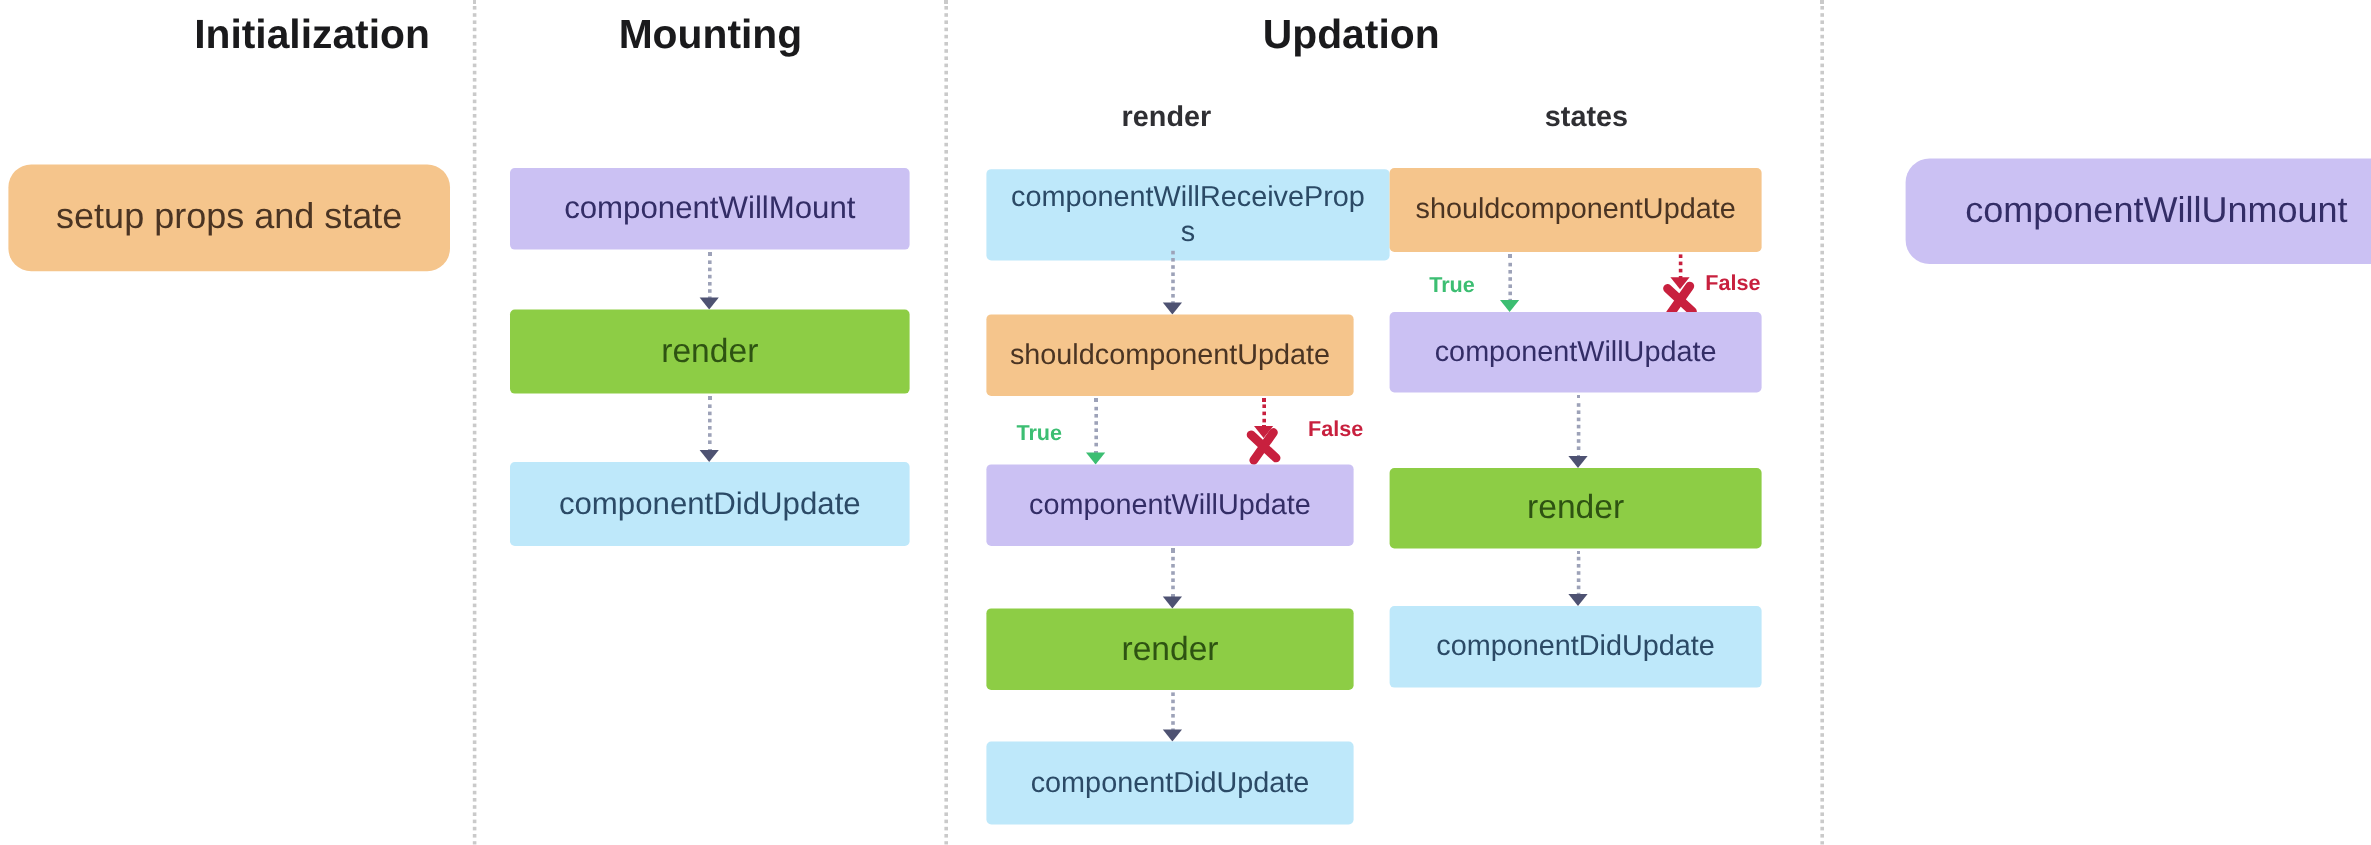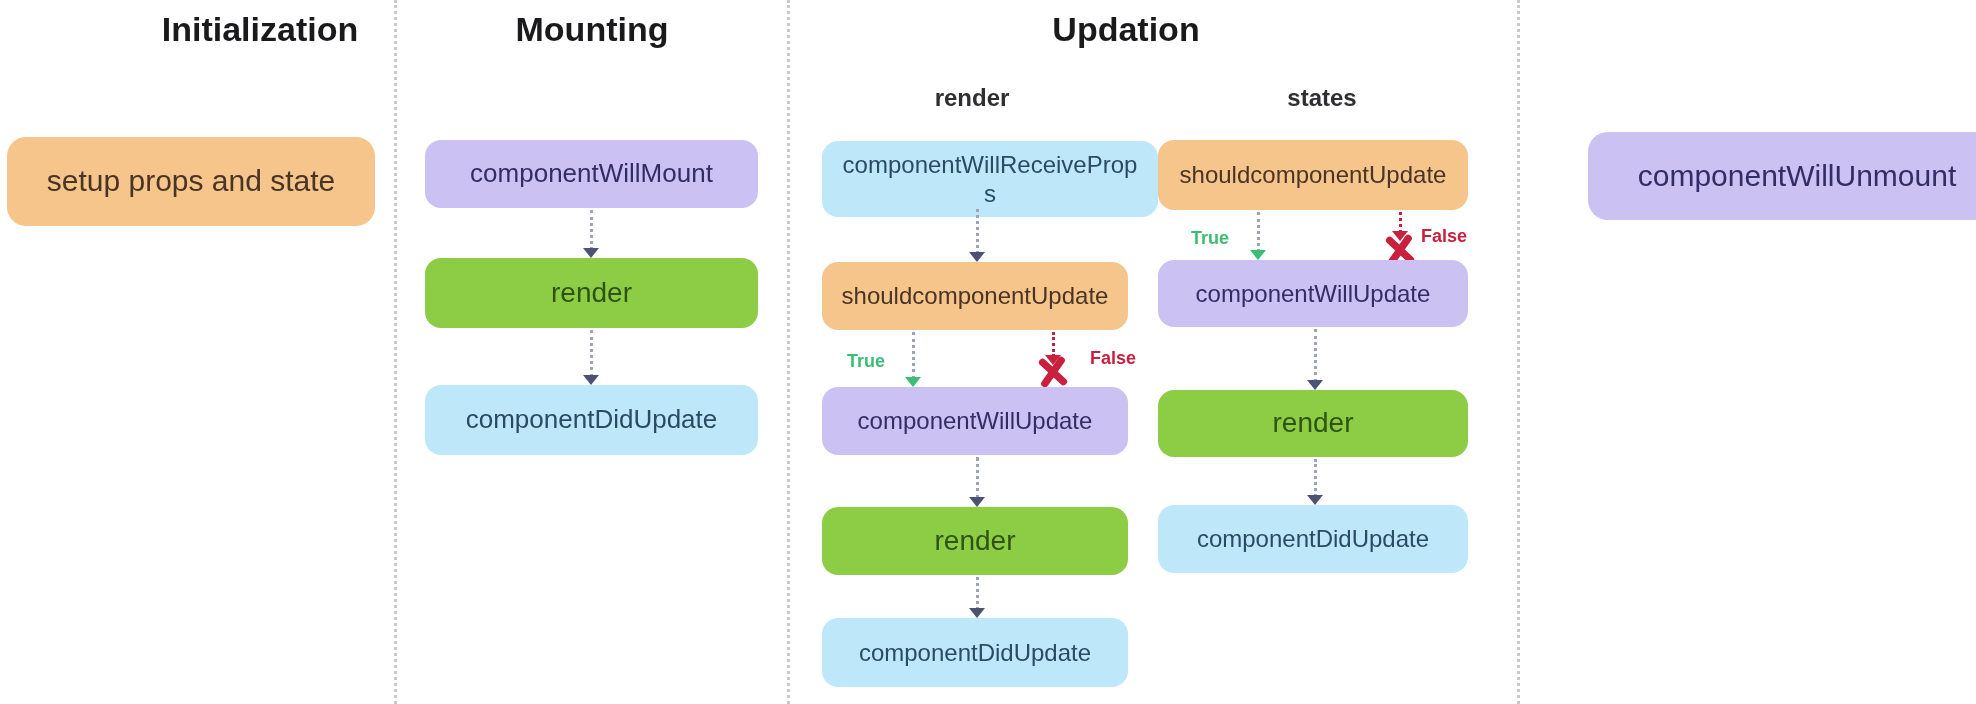--- a/index.html
+++ b/index.html
@@ -23,21 +23,21 @@
   .section-title{
     position:absolute; top:10px; transform:translateX(-50%);
     font-size:34px; font-weight:600; color:var(--title); white-space:nowrap;
   }
   .sub-title{
     position:absolute; transform:translateX(-50%);
     font-size:24px; font-weight:700; color:var(--subtitle); white-space:nowrap;
   }
   .box{
     position:absolute; display:flex; align-items:center; justify-content:center;
-    text-align:center; border-radius:16px; font-weight:500; line-height:1.22;
+    text-align:center; border-radius:4px; font-weight:500; line-height:1.22;
   }
   .box.big{border-radius:20px; font-size:30px;}
   .box.orange{background:var(--orange); color:var(--orange-text);}
   .box.purple{background:var(--purple); color:var(--purple-text);}
   .box.green {background:var(--green);  color:var(--green-text); font-size:28px;}
   .box.blue  {background:var(--blue);   color:var(--blue-text);}
   .fs26{font-size:26px;} .fs24{font-size:24px;}
   .wrap2{font-size:24px; padding:0 15px; word-break:break-all;}
   .arrow{position:absolute; width:16px;}
   .arrow .line{

